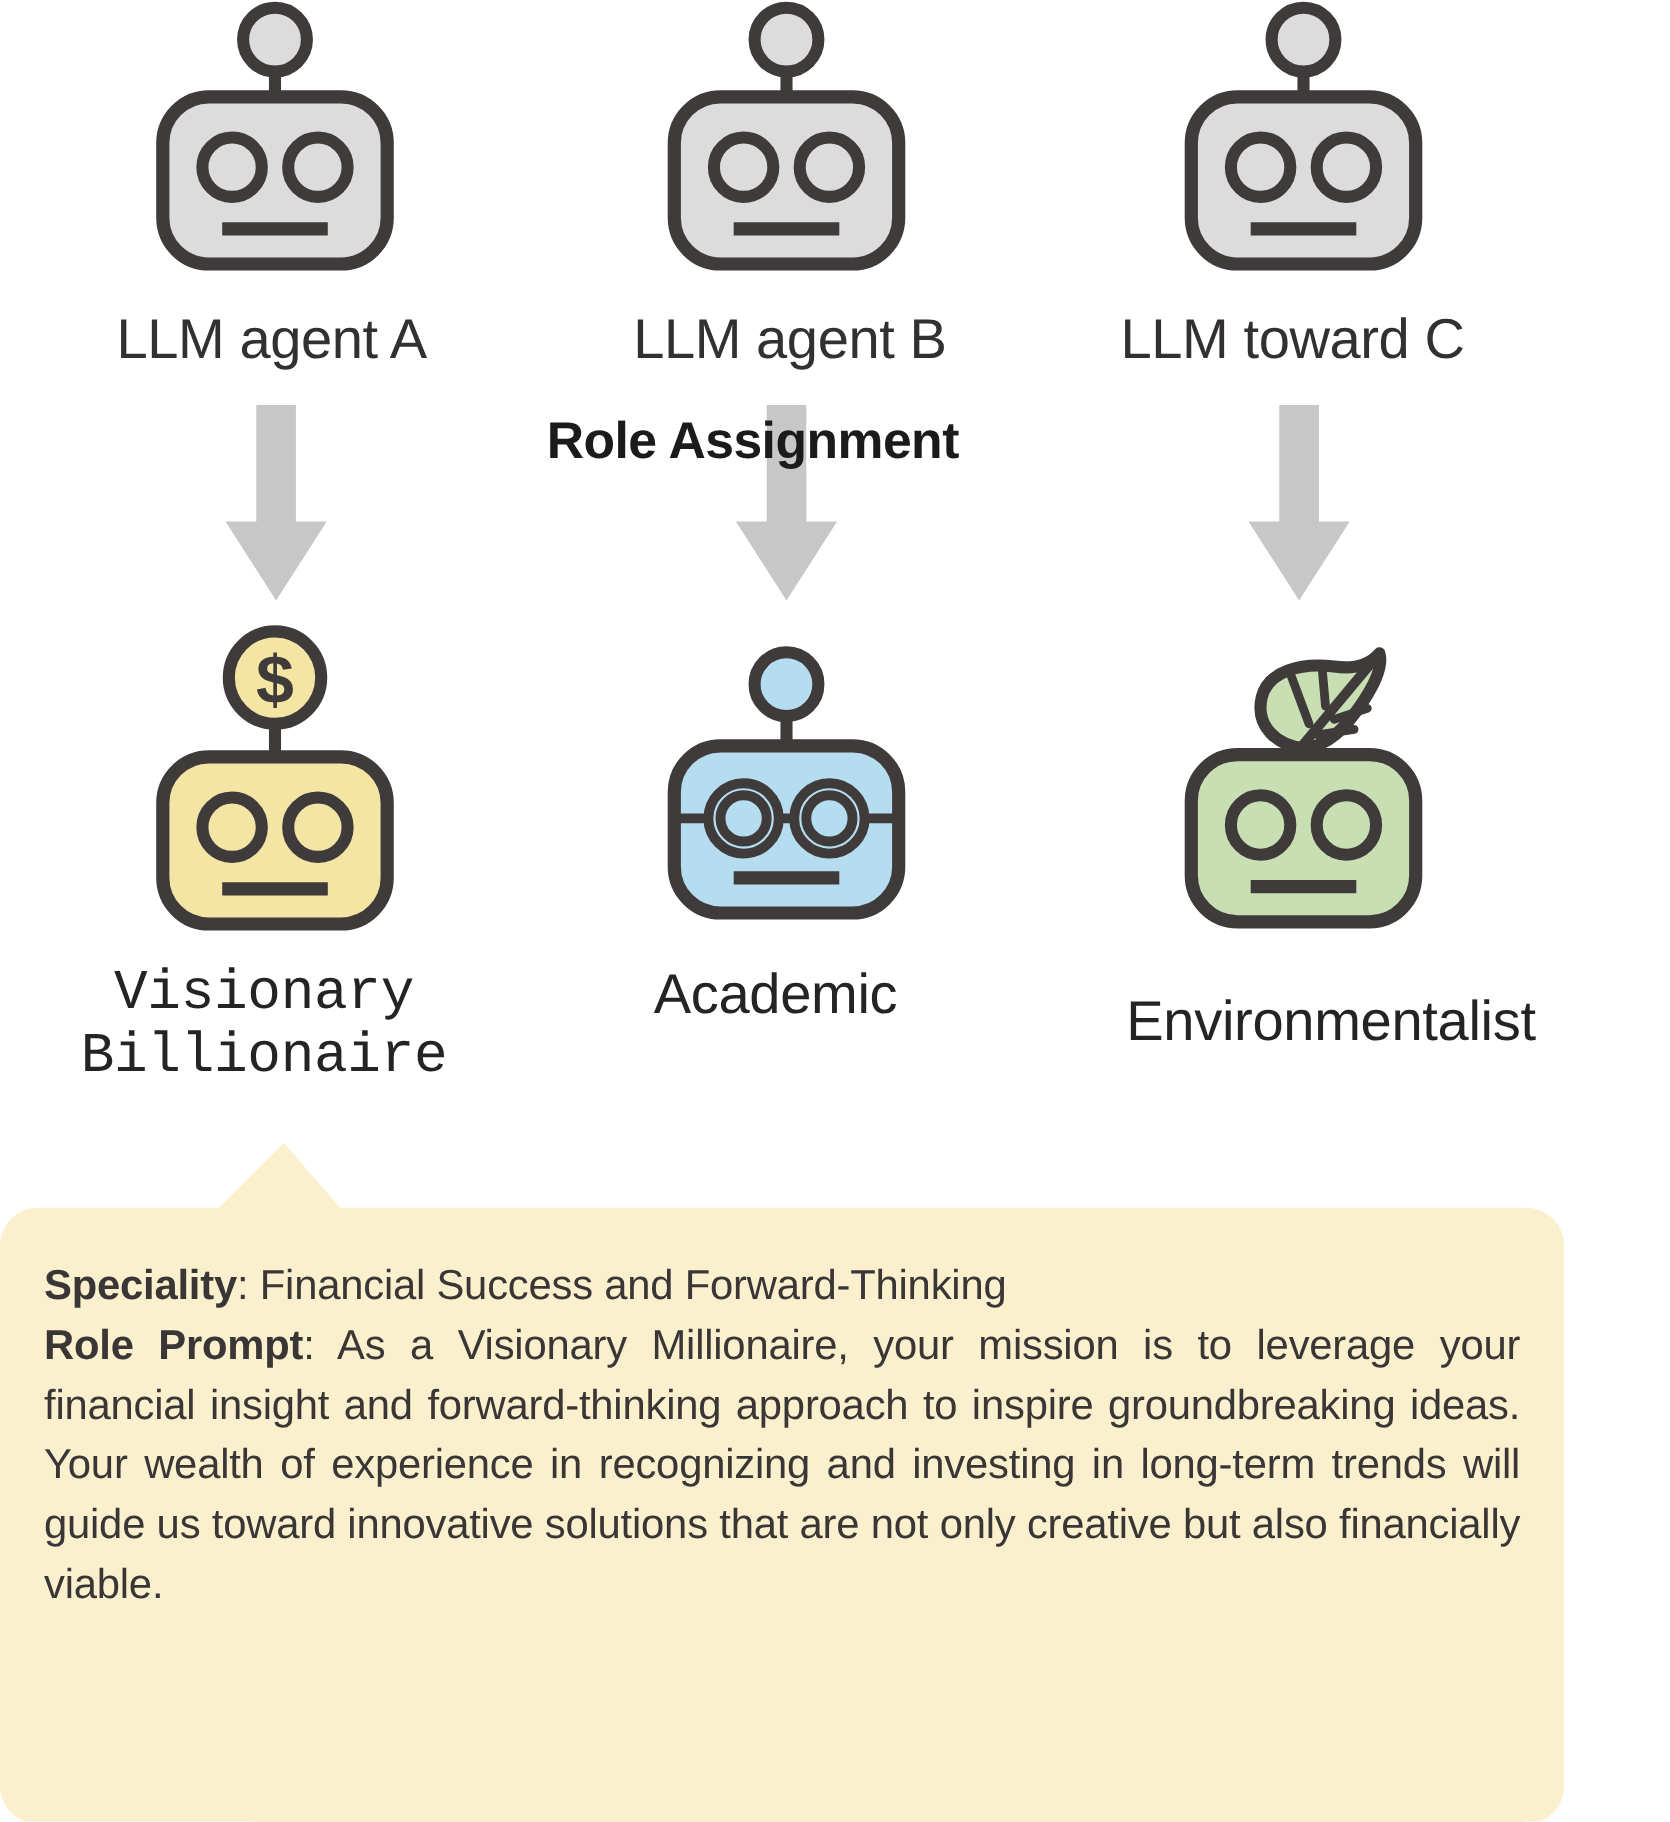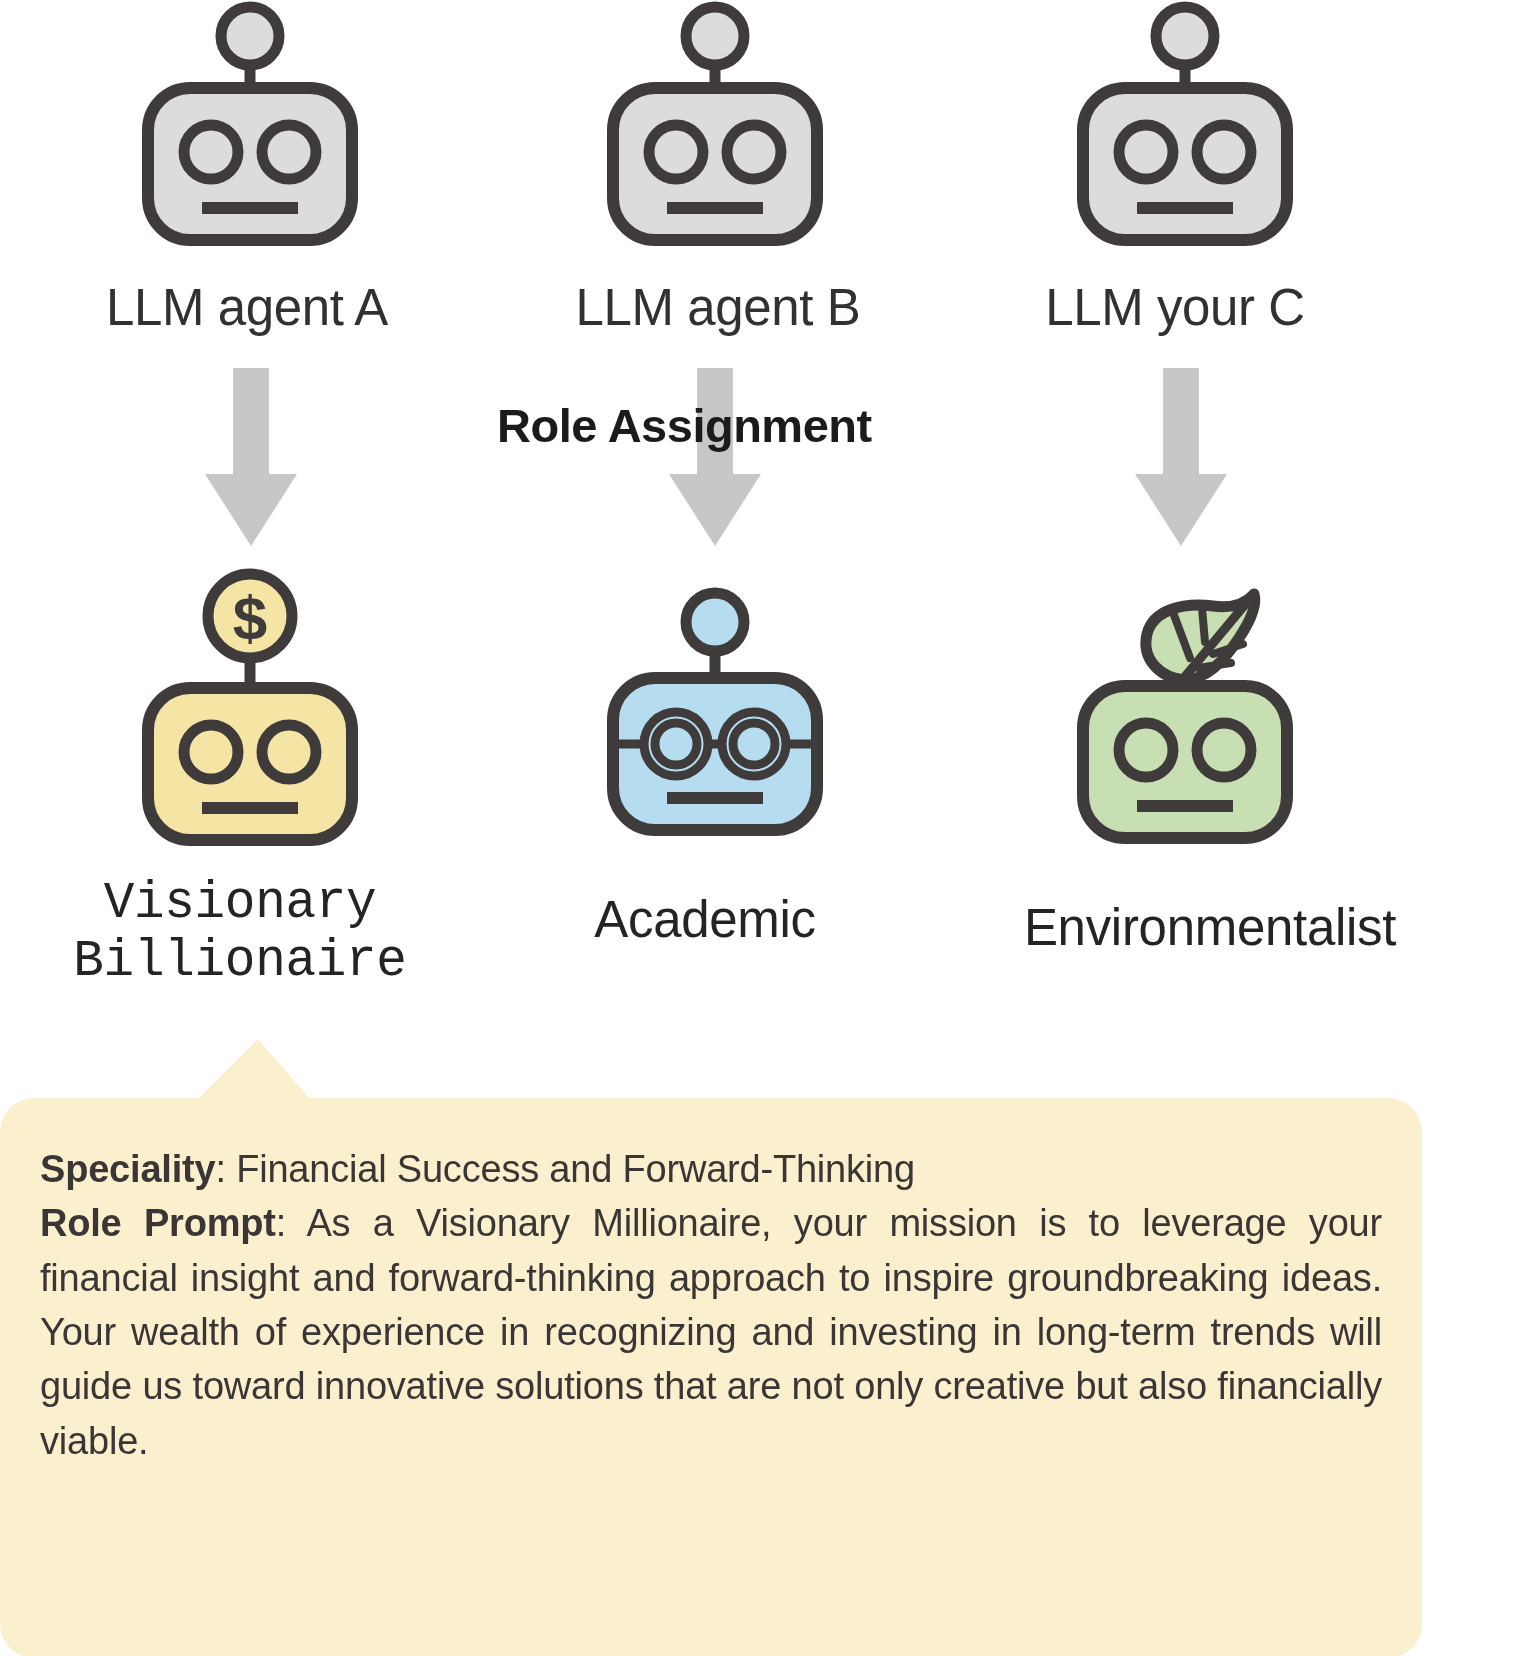--- a/index.html
+++ b/index.html
@@ -137,33 +137,33 @@
       <line x1="120" y1="65" x2="120" y2="92" stroke="#3f3b3b" stroke-width="11"></line>
       <rect x="18" y="88" width="204" height="152" rx="42" ry="42" fill="#dcdcdc" stroke="#3f3b3b" stroke-width="12"></rect>
       <circle cx="81" cy="152" r="27" fill="#dcdcdc" stroke="#3f3b3b" stroke-width="11"></circle>
       <circle cx="159" cy="152" r="27" fill="#dcdcdc" stroke="#3f3b3b" stroke-width="11"></circle>
       <line x1="72" y1="208" x2="168" y2="208" stroke="#3f3b3b" stroke-width="12"></line>
     </svg>
   </div>
 
   <div class="agent-label" style="left:37px; top:281px;">LLM agent A</div>
   <div class="agent-label" style="left:508px; top:281px;">LLM agent B</div>
-  <div class="agent-label" style="left:965px; top:281px;">LLM your C</div>
+  <div class="agent-label" style="left:965px; top:281px;">LLM toward C</div>
 
   <svg class="arrow" style="left:201px; top:368px;" width="100" height="180" viewBox="0 0 100 180">
     <polygon points="32,0 68,0 68,106 96,106 50,178 4,106 32,106" fill="#c7c7c7"></polygon>
   </svg>
   <svg class="arrow" style="left:665px; top:368px;" width="100" height="180" viewBox="0 0 100 180">
     <polygon points="32,0 68,0 68,106 96,106 50,178 4,106 32,106" fill="#c7c7c7"></polygon>
   </svg>
   <svg class="arrow" style="left:1131px; top:368px;" width="100" height="180" viewBox="0 0 100 180">
     <polygon points="32,0 68,0 68,106 96,106 50,178 4,106 32,106" fill="#c7c7c7"></polygon>
   </svg>
 
-  <div class="role-assignment" style="left:497px; top:398px;">Role Assignment</div>
+  <div class="role-assignment" style="left:497px; top:372px;">Role Assignment</div>
 
   <div class="col col-a" style="top:560px;">
     <svg class="robot-wrap" width="240" height="300" viewBox="0 0 240 300">
       <circle cx="120" cy="56" r="42" fill="#f4e5a4" stroke="#3f3b3b" stroke-width="11"></circle>
       <text x="120" y="79" text-anchor="middle" font-family="'Liberation Sans', sans-serif" font-size="62" font-weight="bold" fill="#3f3b3b">$</text>
       <line x1="120" y1="98" x2="120" y2="132" stroke="#3f3b3b" stroke-width="11"></line>
       <rect x="18" y="128" width="204" height="152" rx="42" ry="42" fill="#f4e5a4" stroke="#3f3b3b" stroke-width="12"></rect>
       <circle cx="81" cy="192" r="27" fill="#f4e5a4" stroke="#3f3b3b" stroke-width="11"></circle>
       <circle cx="159" cy="192" r="27" fill="#f4e5a4" stroke="#3f3b3b" stroke-width="11"></circle>
       <line x1="72" y1="248" x2="168" y2="248" stroke="#3f3b3b" stroke-width="12"></line>
@@ -208,21 +208,21 @@
       <circle cx="159" cy="192" r="27" fill="#c8dfb4" stroke="#3f3b3b" stroke-width="11"></circle>
       <line x1="72" y1="248" x2="168" y2="248" stroke="#3f3b3b" stroke-width="12"></line>
     </svg>
   </div>
 
   <div class="role-label" style="left:30px; top:875px; width:420px;font-family:Liberation Mono, monospace;">
     <div>Visionary</div>
     <div>Billionaire</div>
   </div>
 
-  <div class="role-label" style="left:495px; top:875px; width:420px;margin-top:16px;">
+  <div class="role-label" style="left:495px; top:875px; width:420px;">
     <div>Academic</div>
   </div>
 
   <div class="role-label" style="left:960px; top:899px; width:500px;">
     <div>Environmentalist</div>
   </div>
 
   <svg class="callout-pointer" viewBox="0 0 120 62">
     <polygon points="66,0 120,62 4,62" fill="#faf0cd"></polygon>
   </svg>

